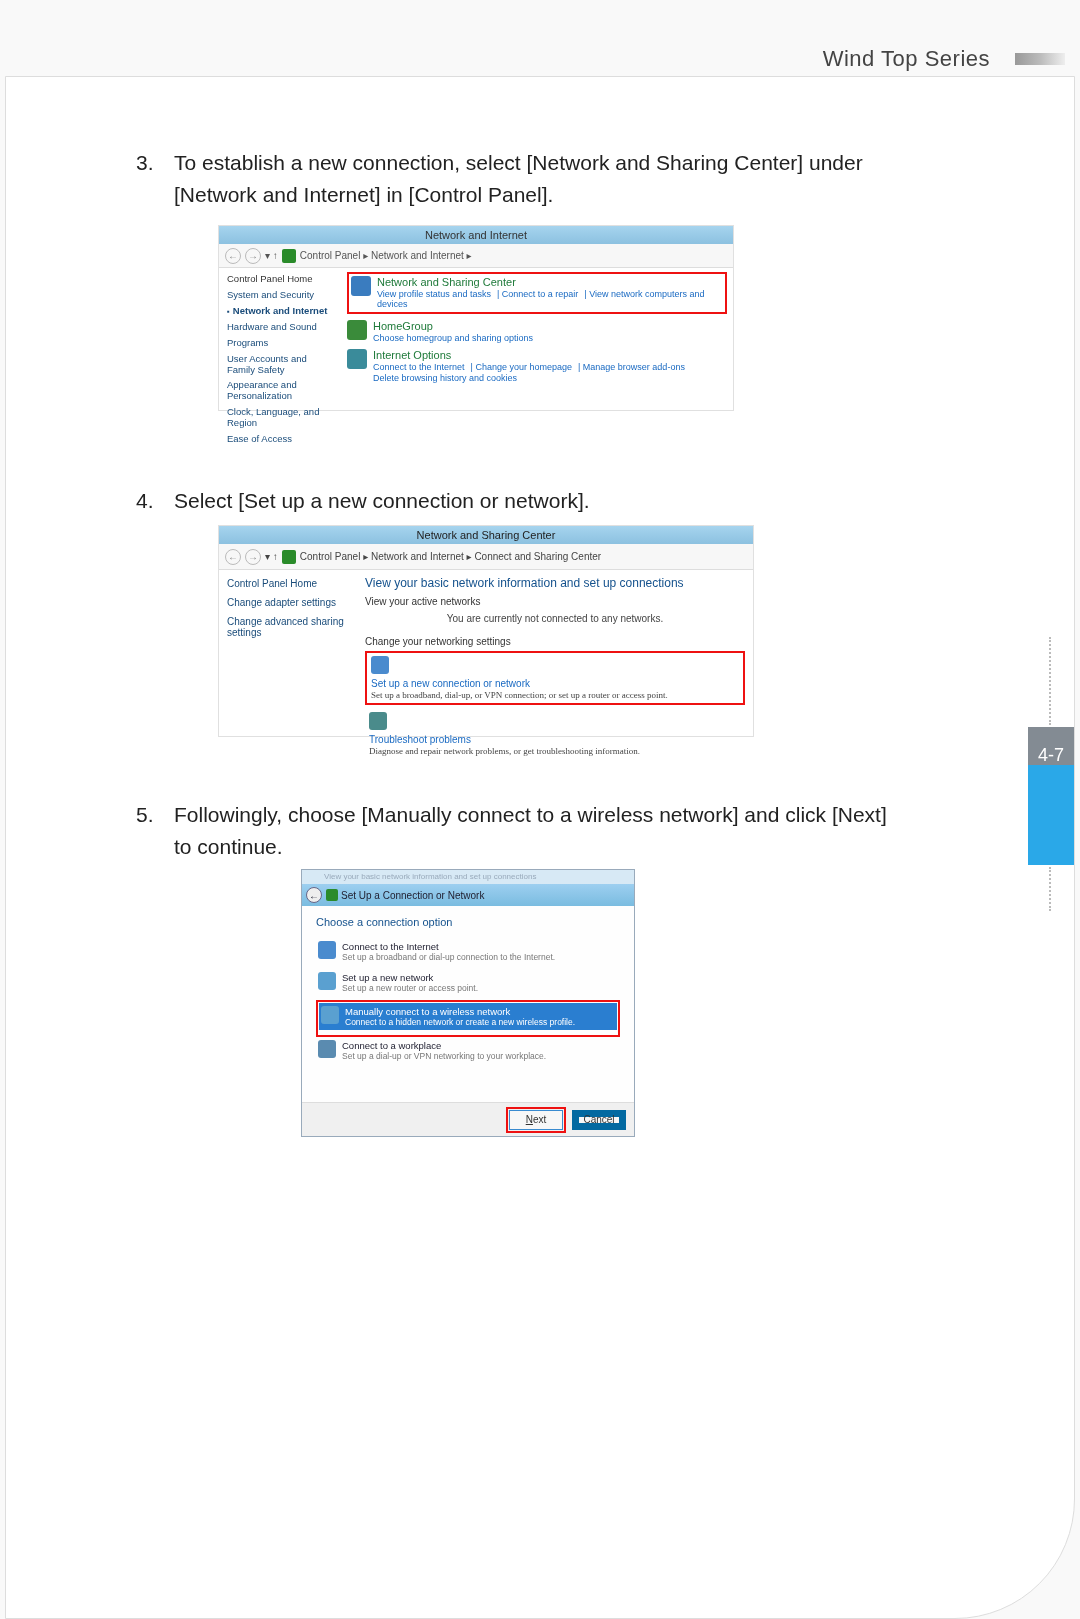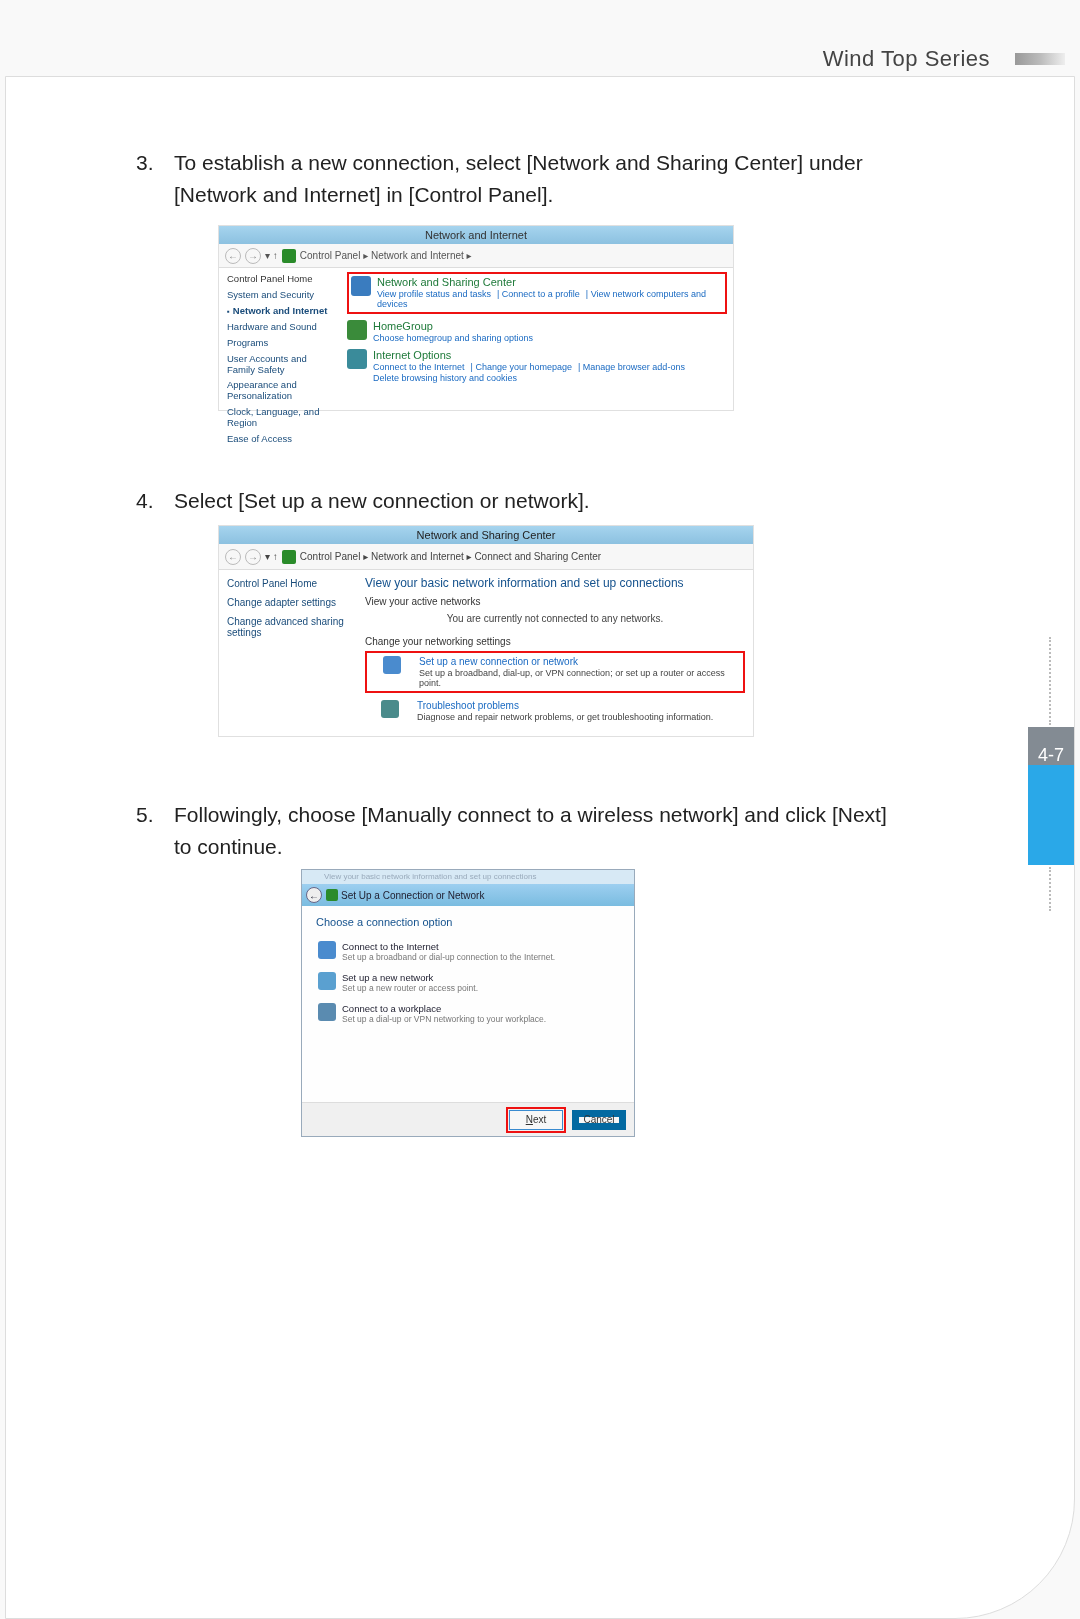--- a/index.html
+++ b/index.html
@@ -145,24 +145,24 @@
   }
   #s2-body { display:flex; }
   #s2-side {
     width:138px; padding:8px 8px; font-size:10px; color:#1a4c7a;
   }
   #s2-side div { margin-bottom:8px; }
   #s2-main { flex:1; padding:6px 8px; font-size:10px; }
   .h-blue { color:#15528d; font-size:12px; margin-bottom:6px; }
   .s2-sub { color:#333; font-size:10px; margin:4px 0 2px 0; }
   .s2-msg { text-align:center; color:#444; font-size:10px; padding:4px 0 8px 0; }
-  .s2-opt { margin:4px 0; padding:3px 16px; display:flex; gap:18px; }
+  .s2-opt { margin:4px 0; padding:3px 4px; display:flex; gap:4px;flex-direction:column; }
   .s2-opt .ico { width:18px;height:18px;background:#4a8bce;border-radius:3px;flex-shrink:0; }
   .s2-opt .t1 { color:#1a6ac2; font-size:10px; }
-  .s2-opt .t2 { color:#444; font-size:9px; margin-top:1px; }
+  .s2-opt .t2 { color:#444; font-size:9px; margin-top:1px;font-family:Liberation Serif, serif; }
 
   
   #shot3 { left:295px; top:792px; width:334px; height:268px; background:#fafafa;
            border:1px solid #9ab; }
   #s3-titlebar {
     height:22px;
     background:linear-gradient(#9dcff0,#7abce0);
     display:flex; align-items:center; padding:0 4px;
     font-size:10px; color:#223;
   }
@@ -237,21 +237,21 @@
         <div>Clock, Language, and Region</div>
         <div>Ease of Access</div>
       </div>
       <div id="s1-main">
         <div class="category red-box">
           <span class="cat-icon"></span>
           <div class="cat-body">
             <div class="cat-title">Network and Sharing Center</div>
             <div class="cat-links">
               <span>View profile status and tasks</span>|
-              <span>Connect to a profile</span>|
+              <span>Connect to a repair</span>|
               <span>View network computers and devices</span>
             </div>
           </div>
         </div>
         <div class="category">
           <span class="cat-icon" style="background:#3a8b3a;"></span>
           <div class="cat-body">
             <div class="cat-title">HomeGroup</div>
             <div class="cat-links">
               <span>Choose homegroup and sharing options</span>
@@ -342,20 +342,29 @@
           <div class="t2">Set up a broadband or dial-up connection to the Internet.</div>
         </div>
       </div>
       <div class="wiz-opt">
         <span class="ico" style="background:#5aa0d0;"></span>
         <div>
           <div class="t1">Set up a new network</div>
           <div class="t2">Set up a new router or access point.</div>
         </div>
       </div>
+      <div class="wiz-red">
+        <div class="wiz-opt selected">
+          <span class="ico" style="background:#5aa0d0;"></span>
+          <div>
+            <div class="t1">Manually connect to a wireless network</div>
+            <div class="t2">Connect to a hidden network or create a new wireless profile.</div>
+          </div>
+        </div>
+      </div>
       <div class="wiz-opt">
         <span class="ico" style="background:#5a8bb0;"></span>
         <div>
           <div class="t1">Connect to a workplace</div>
           <div class="t2">Set up a dial-up or VPN networking to your workplace.</div>
         </div>
       </div>
     </div>
     <div id="s3-footer">
       <span class="wiz-red" style="padding:1px;">

